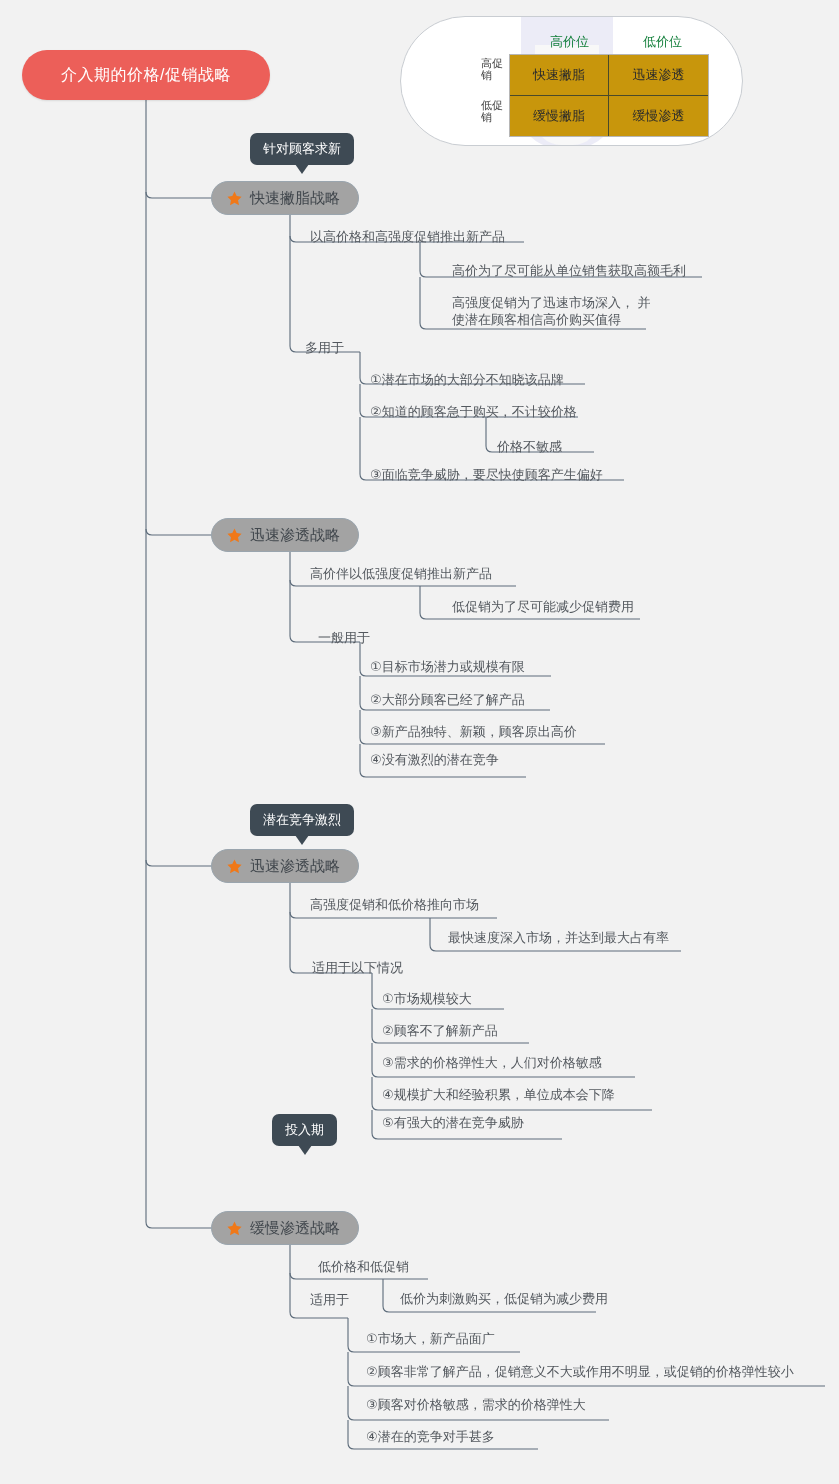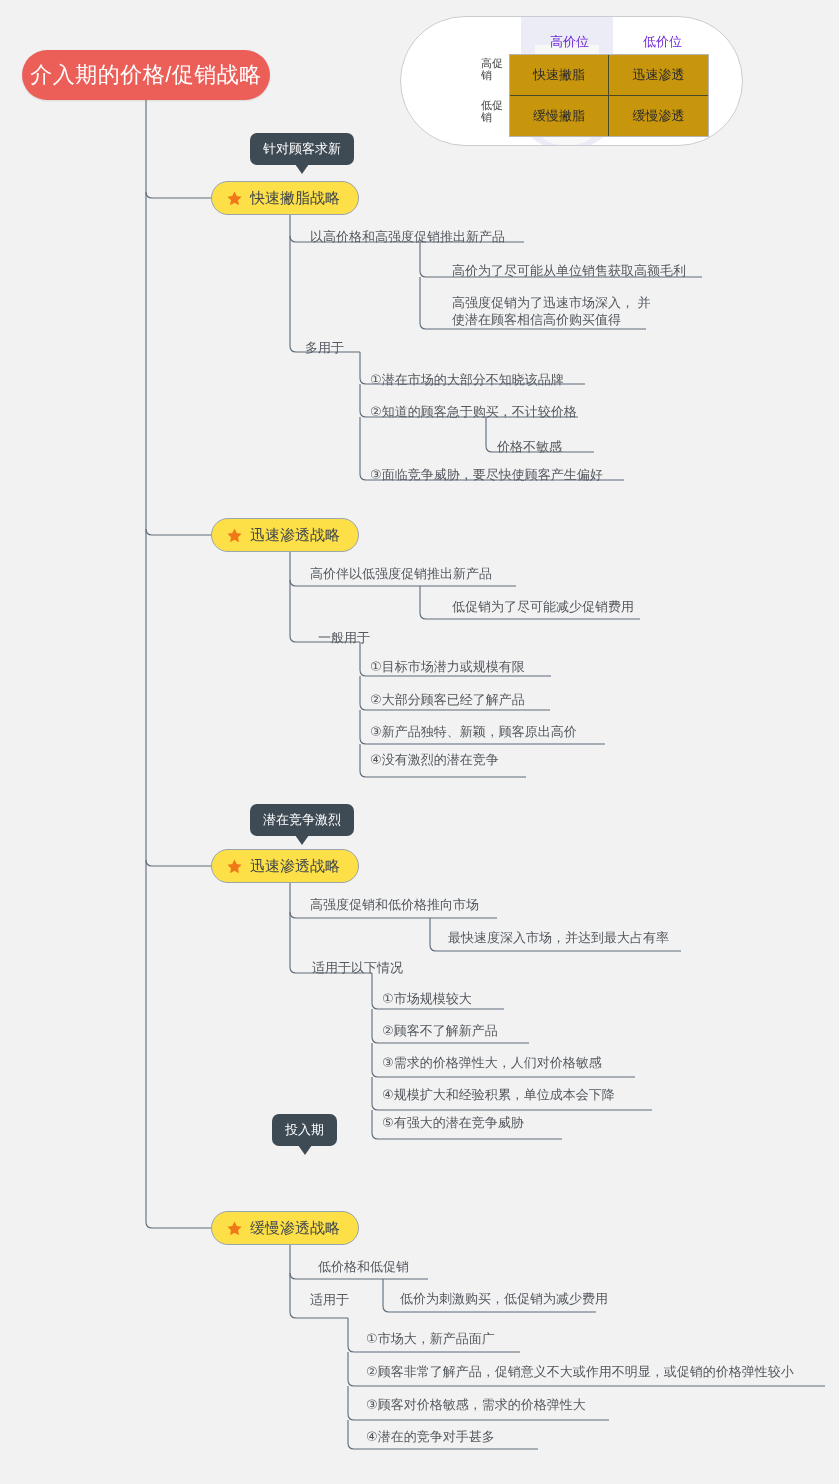--- a/index.html
+++ b/index.html
@@ -15,28 +15,28 @@
   
   #wires{position:absolute;left:0;top:0;width:839px;height:1484px;pointer-events:none;}
   #wires path{fill:none;stroke:#5c6b7a;stroke-width:1.1;}
 
   
   .root-node{
     position:absolute;left:22px;top:50px;
     width:248px;height:50px;
     background:#ec5f59;border-radius:25px;
     display:flex;align-items:center;justify-content:center;
-    color:#ffffff;font-size:22px;letter-spacing:.5px;
+    color:#ffffff;font-size:16px;letter-spacing:.5px;
     box-shadow:0 1px 2px rgba(0,0,0,.10);
   }
 
   
   .branch-node{
     position:absolute;height:34px;
-    background:#fde047;border:1px solid #9aa5ae;border-radius:17px;
+    background:#a3a3a3;border:1px solid #9aa5ae;border-radius:17px;
     display:flex;align-items:center;gap:7px;
     padding:0 18px 0 14px;
     font-size:15px;color:#41474d;
     box-sizing:border-box;
   }
   .star{
     width:17px;height:17px;flex:0 0 17px;display:block;
   }
 
   
@@ -74,21 +74,21 @@
     position:absolute;left:120px;top:-6px;width:92px;height:136px;
     background:#dcdcf0;opacity:.55;
     border-radius:0 0 34px 34px;
   }
   .watermark:after{
     content:"";position:absolute;left:14px;top:34px;
     width:64px;height:100px;background:#f2f2f2;border-radius:0 0 26px 26px;
   }
   .matrix-inner{position:absolute;left:38px;top:16px;width:270px;height:104px;}
   .col-heads{display:flex;position:absolute;left:84px;top:0;width:186px;}
-  .col-head{flex:1;text-align:center;font-size:13px;color:#6d28d9;}
+  .col-head{flex:1;text-align:center;font-size:13px;color:#15803d;}
   .row-heads{position:absolute;left:42px;top:22px;width:22px;height:82px;}
   .row-head{
     width:22px;font-size:11px;color:#3b3b3b;line-height:12px;
     text-align:left;position:absolute;
   }
   .row-head.r1{top:2px;}
   .row-head.r2{top:44px;}
   .grid{
     position:absolute;left:70px;top:21px;width:200px;height:83px;
     display:grid;grid-template-columns:1fr 1fr;grid-template-rows:1fr 1fr;

